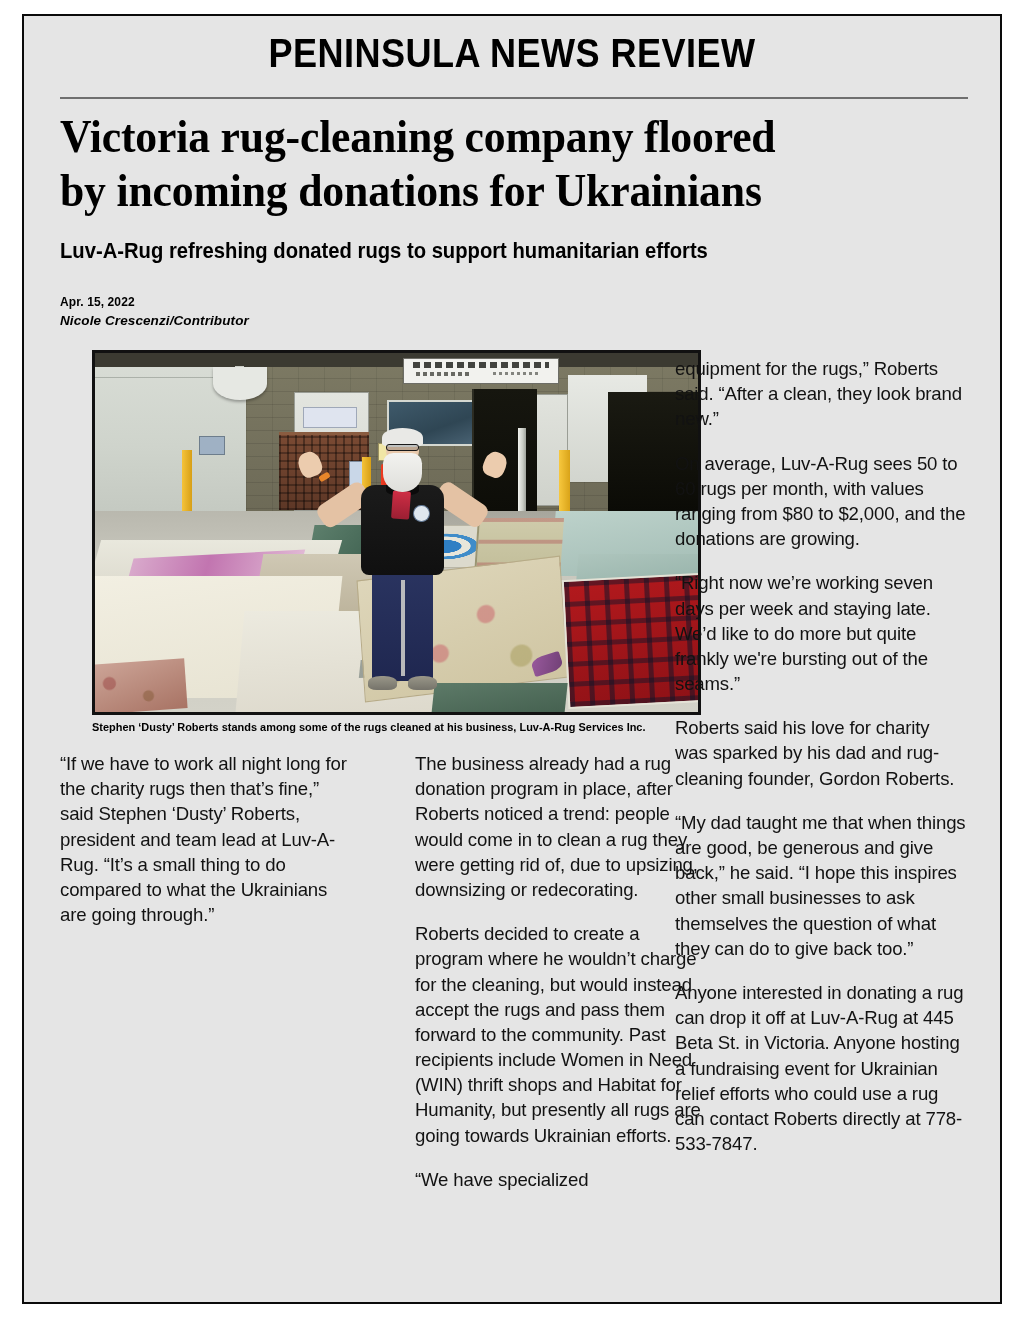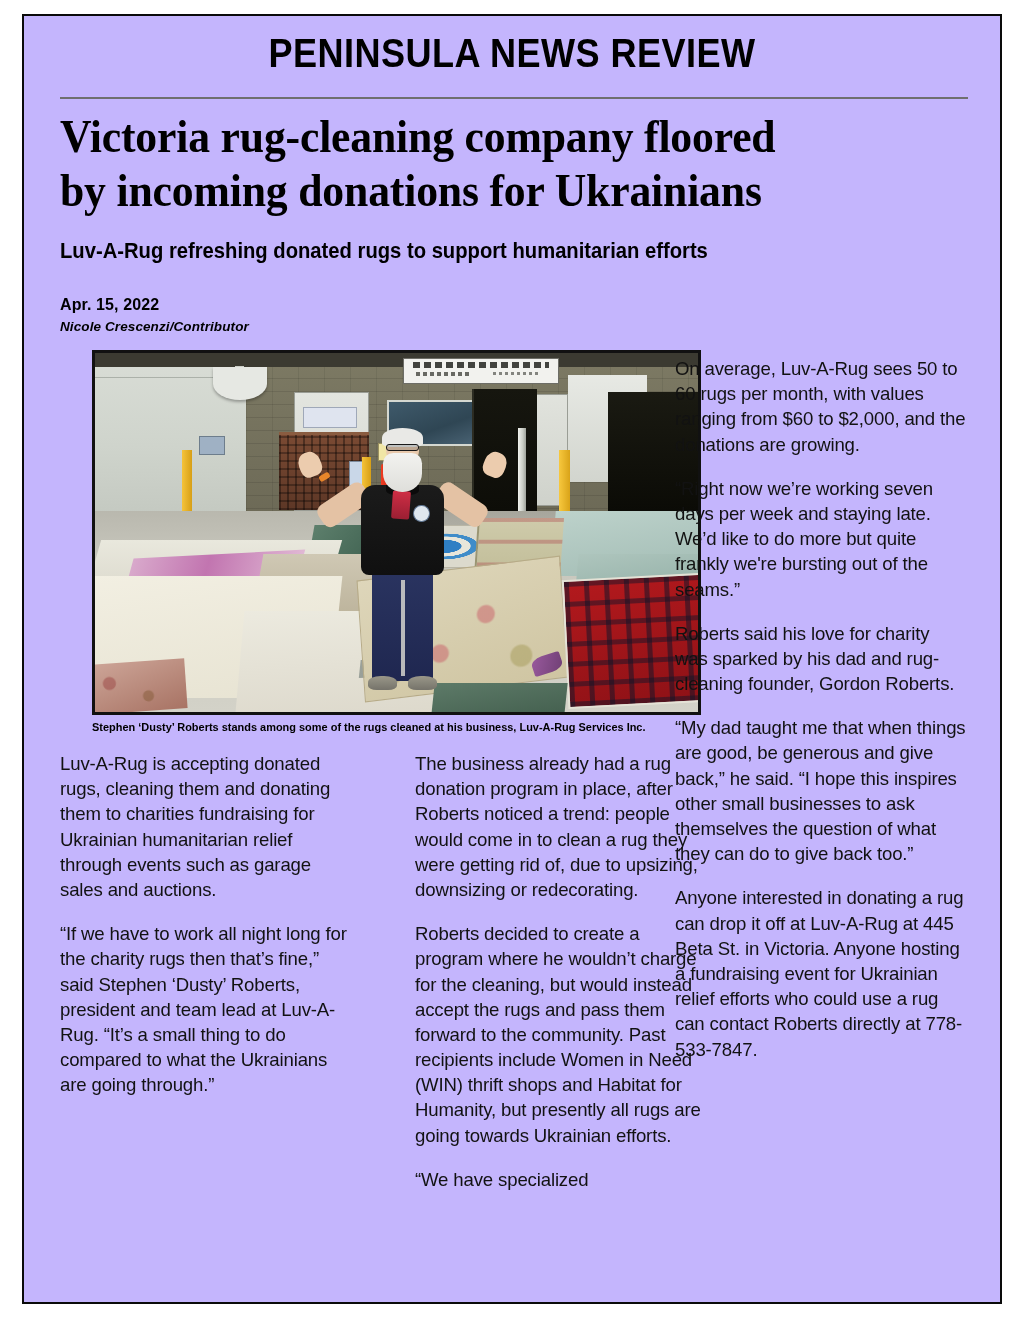--- a/index.html
+++ b/index.html
@@ -15,21 +15,21 @@
     -webkit-font-smoothing: antialiased;
   }
 
   .page {
     position: absolute;
     left: 22px;
     top: 14px;
     width: 980px;
     height: 1290px;
     border: 2px solid #0a0a0a;
-    background: #c4b5fd;
+    background: #e5e5e5;
     box-sizing: border-box;
     overflow: hidden;
   }
 
   
   .masthead {
     position: absolute;
     left: 0;
     top: 16px;
     width: 100%;
@@ -88,21 +88,21 @@
   .byline {
     position: absolute;
     left: 36px;
     top: 278px;
     font-size: 12.5px;
     line-height: 1.42;
     color: #000000;
   }
   .byline-date {
     font-weight: bold;
-    font-size: 16px;
+    font-size: 12px;
     letter-spacing: 0.1px;
   }
   .byline-author {
     font-weight: bold;
     font-style: italic;
     font-size: 13.5px;
     letter-spacing: 0.1px;
   }
 
   
@@ -587,29 +587,29 @@
         <div class="man-hair"></div>
         <div class="man-glasses"></div>
         <div class="man-beard"></div>
       </div>
 
     </div>
     <div class="photo-caption">Stephen ‘Dusty’ Roberts stands among some of the rugs cleaned at his business, Luv-A-Rug Services Inc.</div>
   </div>
 
   <div class="col" id="col1">
-      <p>Luv-A-Rug is accepting donated rugs, cleaning them and donating them to charities fundraising for Ukrainian humanitarian relief through events such as garage sales and auctions.</p>
       <p>“If we have to work all night long for the charity rugs then that’s fine,” said Stephen ‘Dusty’ Roberts, president and team lead at Luv-A-Rug. “It’s a small thing to do compared to what the Ukrainians are going through.”</p>
     </div>
   <div class="col" id="col2">
       <p>The business already had a rug donation program in place, after Roberts noticed a trend: people would come in to clean a rug they were getting rid of, due to upsizing, downsizing or redecorating.</p>
       <p>Roberts decided to create a program where he wouldn’t charge for the cleaning, but would instead accept the rugs and pass them forward to the community. Past recipients include Women in Need (WIN) thrift shops and Habitat for Humanity, but presently all rugs are going towards Ukrainian efforts.</p>
       <p>“We have specialized</p>
     </div>
   <div class="col" id="col3">
-      <p>On average, Luv-A-Rug sees 50 to 60 rugs per month, with values ranging from $60 to $2,000, and the donations are growing.</p>
+      <p>equipment for the rugs,” Roberts said. “After a clean, they look brand new.”</p>
+      <p>On average, Luv-A-Rug sees 50 to 60 rugs per month, with values ranging from $80 to $2,000, and the donations are growing.</p>
       <p>“Right now we’re working seven days per week and staying late. We’d like to do more but quite frankly we're bursting out of the seams.”</p>
       <p>Roberts said his love for charity was sparked by his dad and rug-cleaning founder, Gordon Roberts.</p>
       <p>“My dad taught me that when things are good, be generous and give back,” he said. “I hope this inspires other small businesses to ask themselves the question of what they can do to give back too.”</p>
       <p>Anyone interested in donating a rug can drop it off at Luv-A-Rug at 445 Beta St. in Victoria. Anyone hosting a fundraising event for Ukrainian relief efforts who could use a rug can contact Roberts directly at 778-533-7847.</p>
     </div>
 
 </div>
 
 </body></html>

